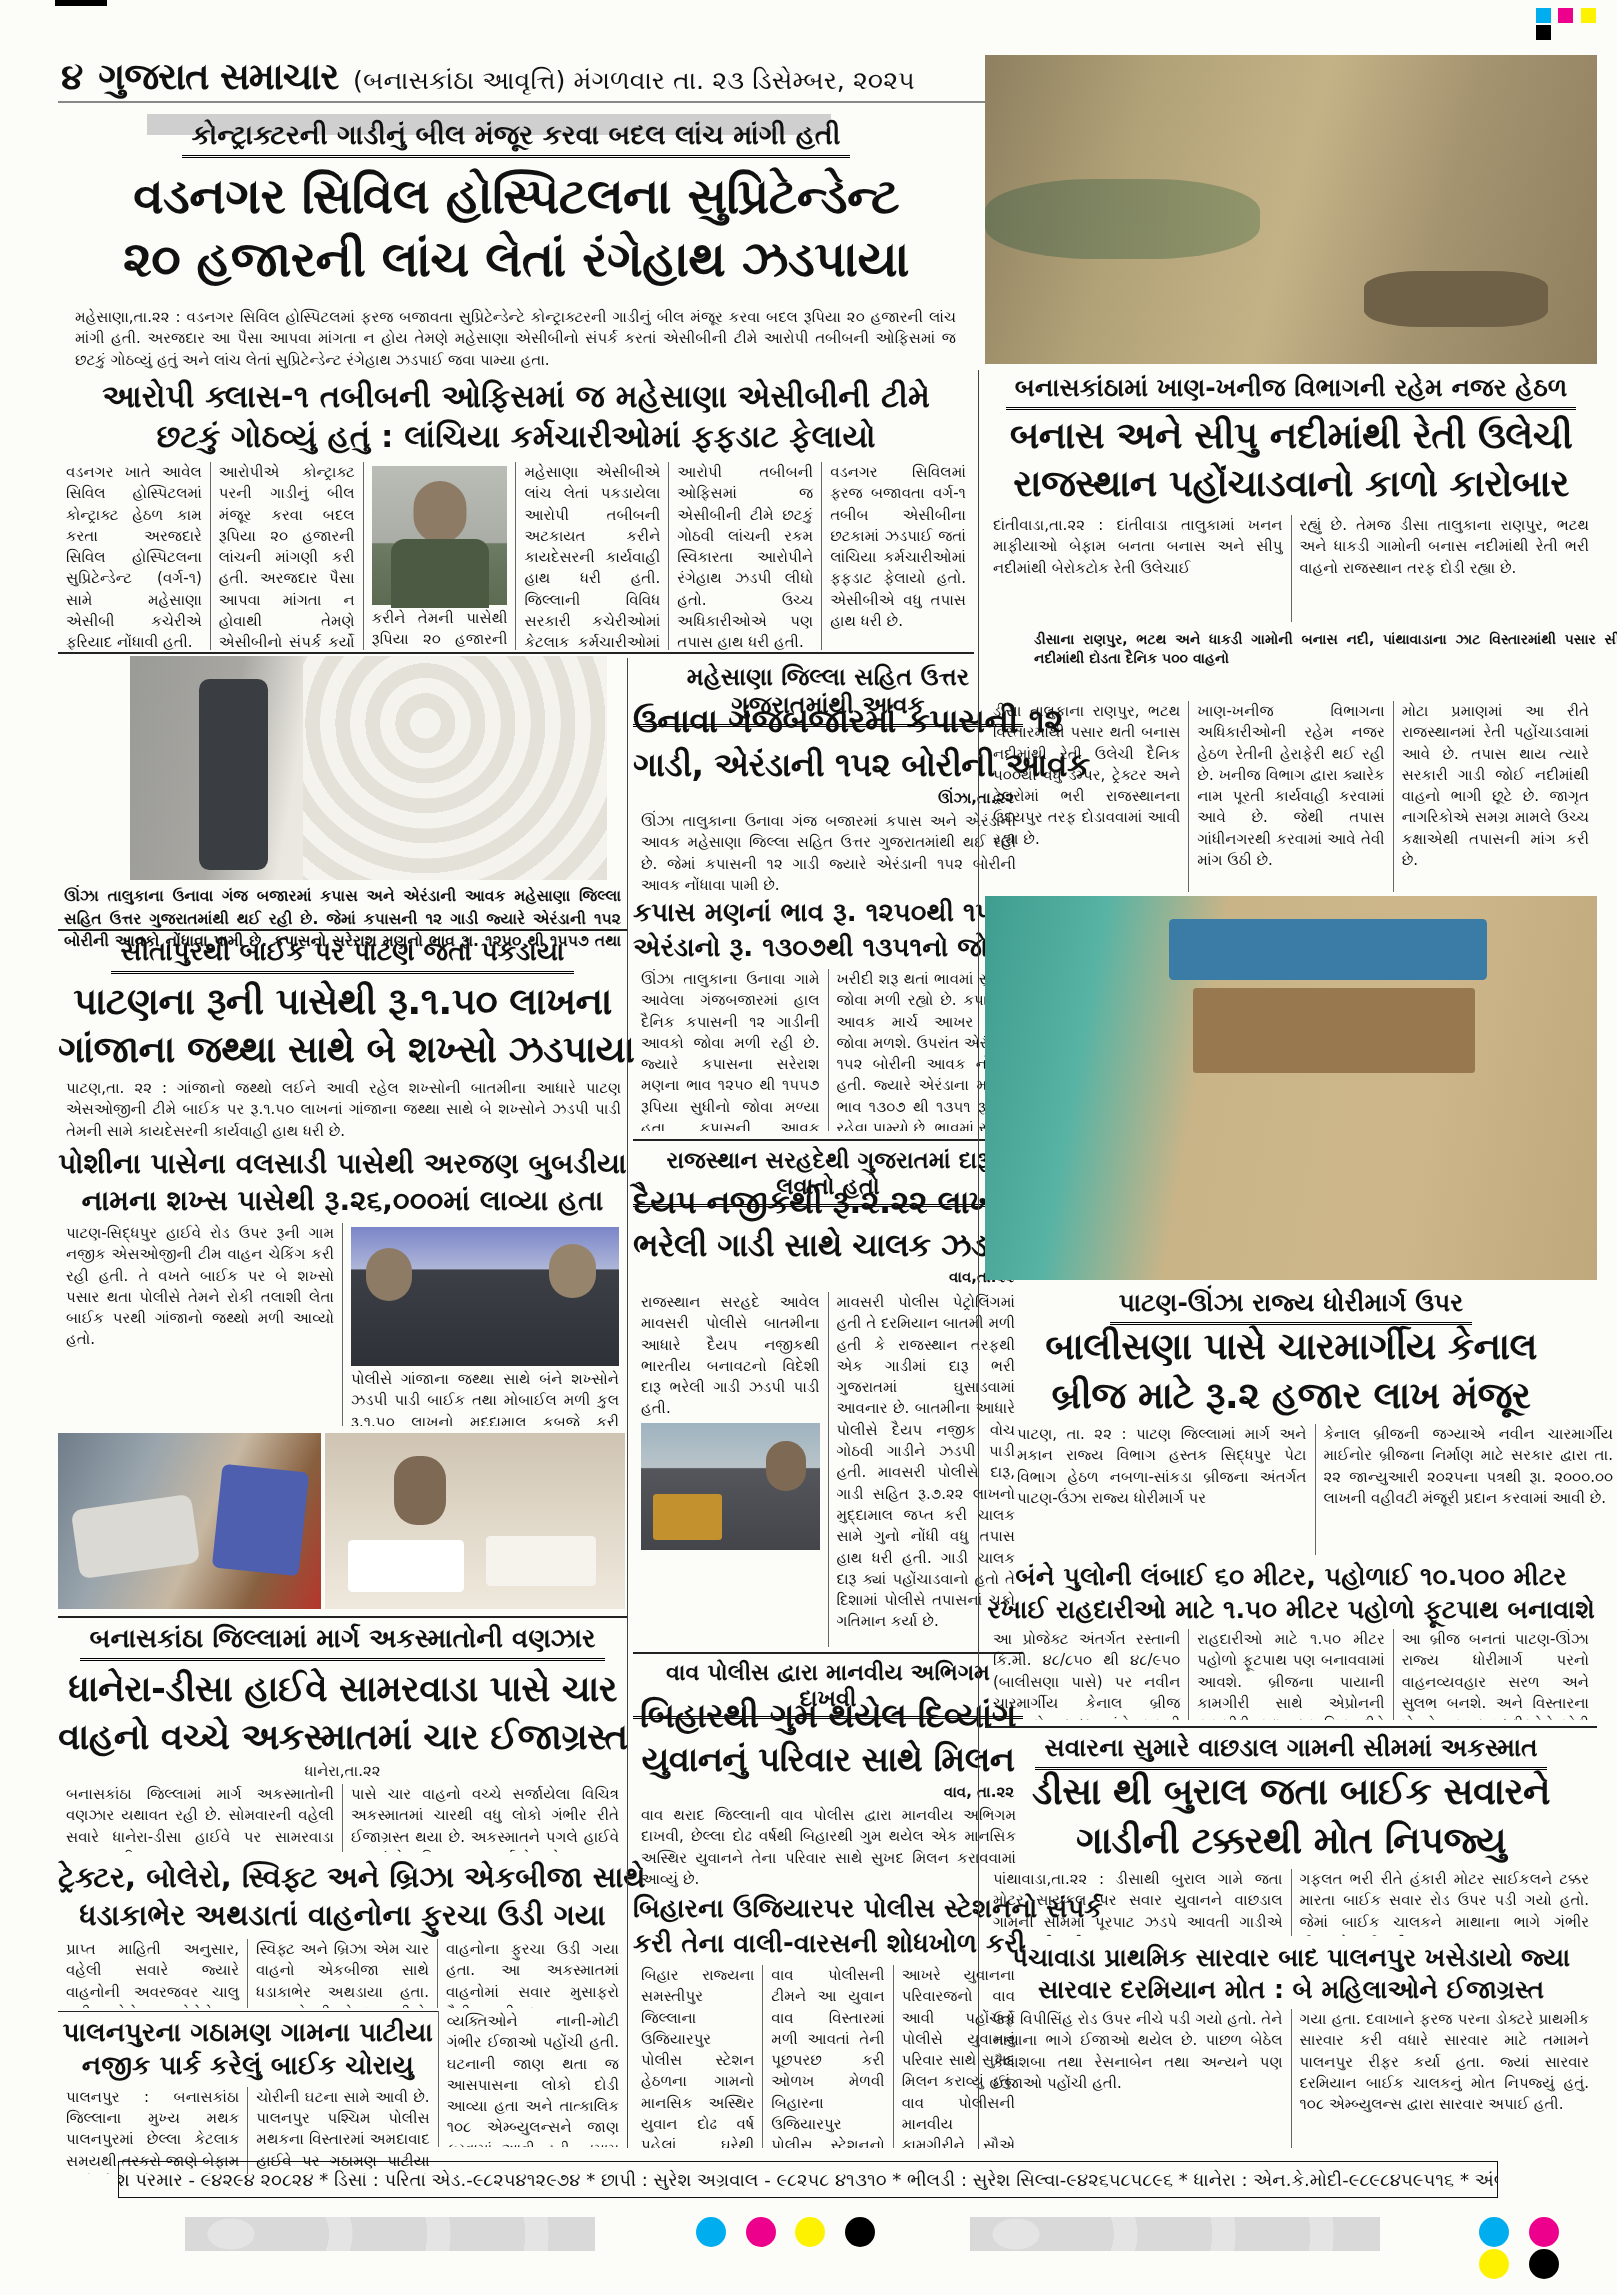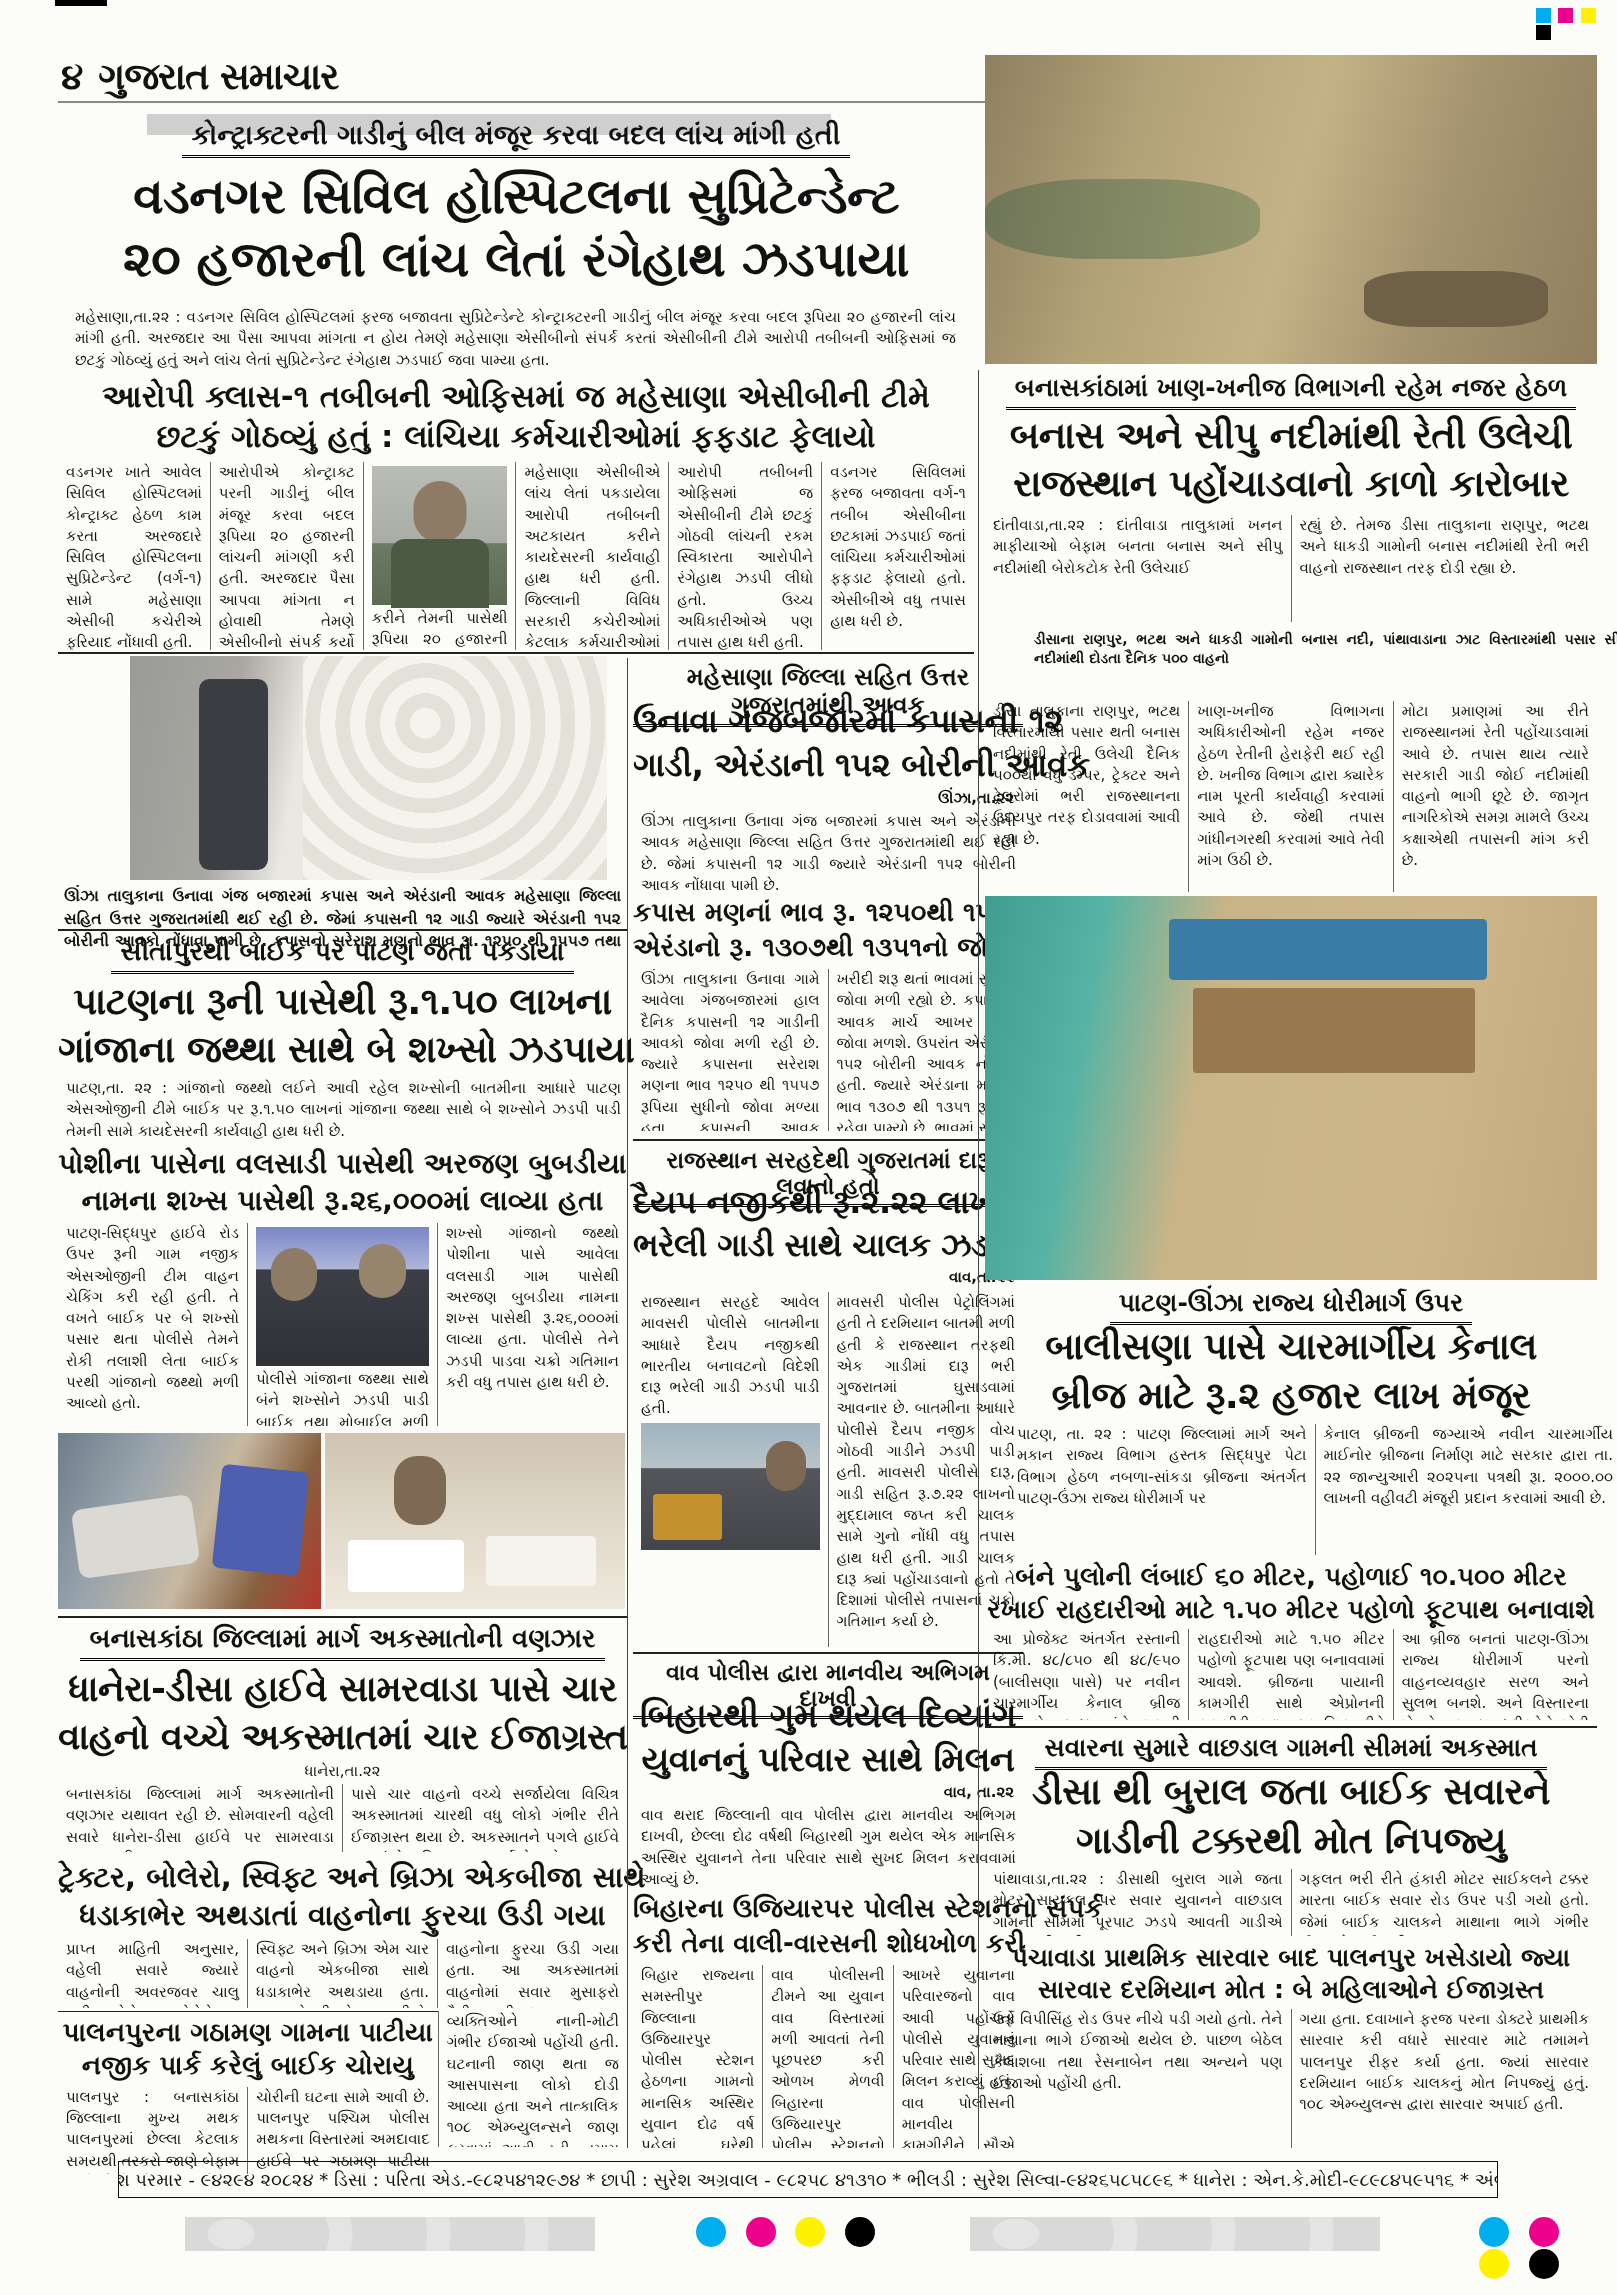--- a/index.html
+++ b/index.html
@@ -31,20 +31,21 @@
 <div class="abs" style="left:1531px;top:8px;">
   <span class="cornersq" style="background:#00AEEF"></span>
   <span class="cornersq" style="background:#EC008C"></span>
   <span class="cornersq" style="background:#FFF200"></span>
   <span class="cornersq" style="background:#000"></span>
 </div>
 
 <div class="abs" style="left:61px;top:49px;width:1496px;height:49px;display:flex;align-items:flex-end;gap:15px;">
   <div style="font-size:36px;font-weight:bold;">૪</div>
   <div style="font-size:37px;font-weight:bold;letter-spacing:-1.2px;">ગુજરાત સમાચાર</div>
+  <div style="font-size:25.4px;padding-bottom:2.3px;">(બનાસકાંઠા આવૃત્તિ) મંગળવાર તા. ૨૩ ડિસેમ્બર, ૨૦૨૫</div>
 </div>
 <div class="ruleH" style="left:58px;top:101px;width:1502px;background:#888;"></div>
 
 <div class="abs" style="left:147px;top:114px;width:684px;height:21px;background:#cfcfcf;"></div>
 <div class="abs kicker" style="left:58px;top:119px;width:916px;font-size:27px;"><span>કોન્ટ્રાક્ટરની ગાડીનું બીલ મંજૂર કરવા બદલ લાંચ માંગી હતી</span></div>
 <div class="abs hl" style="left:58px;top:169px;width:916px;font-size:49px;">વડનગર સિવિલ હોસ્પિટલના સુપ્રિટેન્ડેન્ટ</div>
 <div class="abs hl" style="left:58px;top:232px;width:916px;font-size:49px;">૨૦ હજારની લાંચ લેતાં રંગેહાથ ઝડપાયા</div>
 <div class="abs bt" style="left:75px;top:307px;width:881px;height:65px;">મહેસાણા,તા.૨૨ : વડનગર સિવિલ હોસ્પિટલમાં ફરજ બજાવતા સુપ્રિટેન્ડેન્ટે કોન્ટ્રાક્ટરની ગાડીનું બીલ મંજૂર કરવા બદલ રૂપિયા ૨૦ હજારની લાંચ માંગી હતી. અરજદાર આ પૈસા આપવા માંગતા ન હોય તેમણે મહેસાણા એસીબીનો સંપર્ક કરતાં એસીબીની ટીમે આરોપી તબીબની ઓફિસમાં જ છટકું ગોઠવ્યું હતું અને લાંચ લેતાં સુપ્રિટેન્ડેન્ટ રંગેહાથ ઝડપાઈ જવા પામ્યા હતા.</div>
 <div class="abs sub" style="left:58px;top:377px;width:916px;font-size:31px;">આરોપી ક્લાસ-૧ તબીબની ઓફિસમાં જ મહેસાણા એસીબીની ટીમે</div>
 <div class="abs sub" style="left:58px;top:417px;width:916px;font-size:31px;">છટકું ગોઠવ્યું હતું : લાંચિયા કર્મચારીઓમાં ફફડાટ ફેલાયો</div>
@@ -79,21 +80,20 @@
 <div class="abs sub" style="left:58px;top:1183px;width:569px;font-size:28px;">નામના શખ્સ પાસેથી રૂ.૨૬,૦૦૦માં લાવ્યા હતા</div>
 <div class="abs cols" style="left:58px;top:1223px;width:569px;height:203px;">
   <div class="col bt">પાટણ-સિદ્ધપુર હાઈવે રોડ ઉપર રૂની ગામ નજીક એસઓજીની ટીમ વાહન ચેકિંગ કરી રહી હતી. તે વખતે બાઈક પર બે શખ્સો પસાર થતા પોલીસે તેમને રોકી તલાશી લેતા બાઈક પરથી ગાંજાનો જથ્થો મળી આવ્યો હતો.</div>
   <div class="col bt">
     <div class="pin" style="height:139px;background:linear-gradient(180deg,#7b86c9 0%,#aeb6d8 30%,#3c3f46 31%,#2e3137 100%);position:relative;">
       <div style="position:absolute;left:15px;top:21px;width:46px;height:53px;border-radius:23px;background:#8d7b65;"></div>
       <div style="position:absolute;right:23px;top:17.3px;width:47px;height:54px;border-radius:23px;background:#97846c;"></div>
     </div>
     <div class="bt">પોલીસે ગાંજાના જથ્થા સાથે બંને શખ્સોને ઝડપી પાડી બાઈક તથા મોબાઈલ મળી કુલ રૂ.૧.૫૦ લાખનો મુદ્દામાલ કબજે કરી કાયદેસરની કાર્યવાહી કરી હતી.</div>
   </div>
-  <div class="col bt">શખ્સો ગાંજાનો જથ્થો પોશીના પાસે આવેલા વલસાડી ગામ પાસેથી અરજણ બુબડીયા નામના શખ્સ પાસેથી રૂ.૨૬,૦૦૦માં લાવ્યા હતા. પોલીસે તેને ઝડપી પાડવા ચક્રો ગતિમાન કરી વધુ તપાસ હાથ ધરી છે.</div>
 </div>
 
 <div class="photo" style="left:58px;top:1433px;width:263px;height:176px;background:linear-gradient(115deg,#6f7d8a 0%,#9aa5ad 30%,#c7b8a2 55%,#87603f 78%,#b5362b 100%);">
   <div style="position:absolute;left:17.3px;top:69px;width:121px;height:69px;background:#dad9d4;border-radius:10.4px;transform:rotate(-8deg);"></div>
   <div style="position:absolute;right:17.3px;top:35px;width:87px;height:104px;background:#4d5fae;border-radius:7px;transform:rotate(6deg);"></div>
 </div>
 <div class="photo" style="left:325px;top:1433px;width:300px;height:176px;background:linear-gradient(180deg,#cfc4b2 0%,#ddd4c4 40%,#efe9dd 100%);">
   <div style="position:absolute;left:23px;bottom:17.3px;width:116px;height:52px;background:#fff;border-radius:4.6px;"></div>
   <div style="position:absolute;right:29px;bottom:23px;width:110px;height:50px;background:#f6f3ec;border-radius:4.6px;"></div>
   <div style="position:absolute;left:69px;top:23px;width:52px;height:69px;background:#7e6a54;border-radius:23px;"></div>

